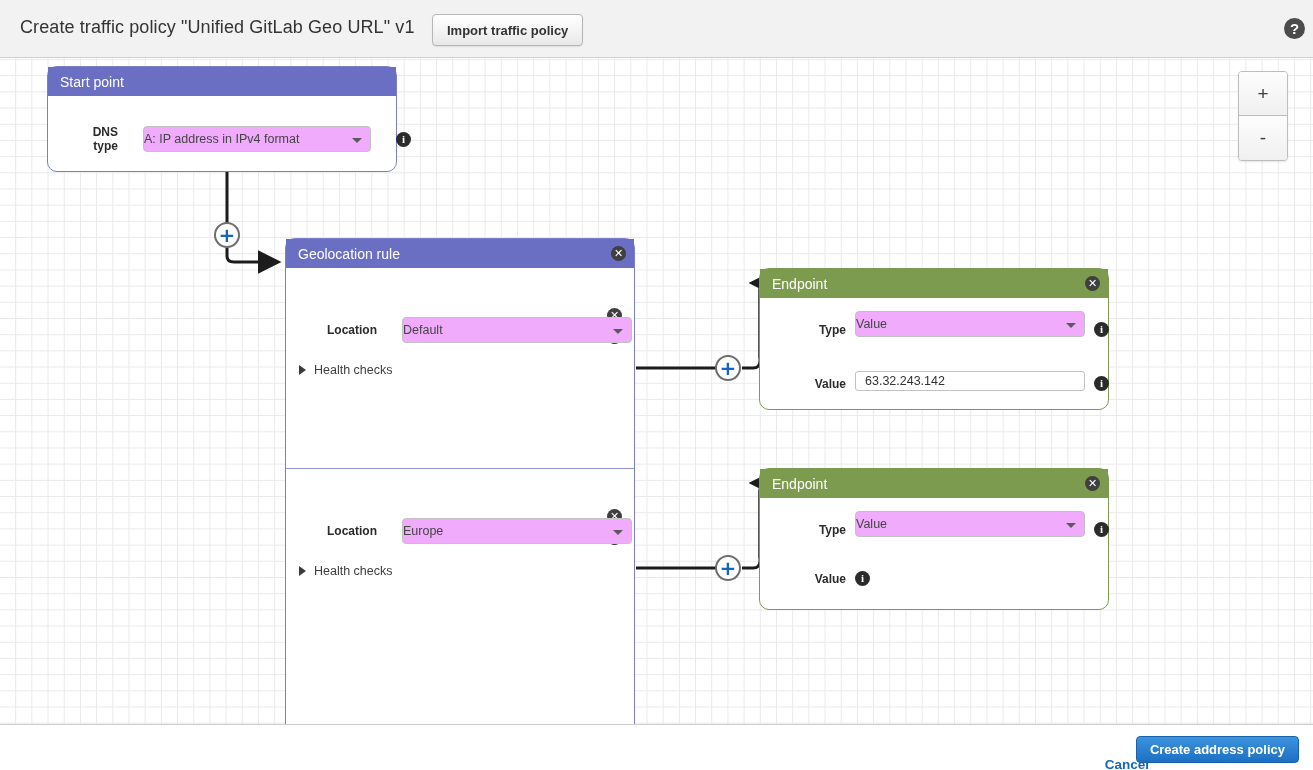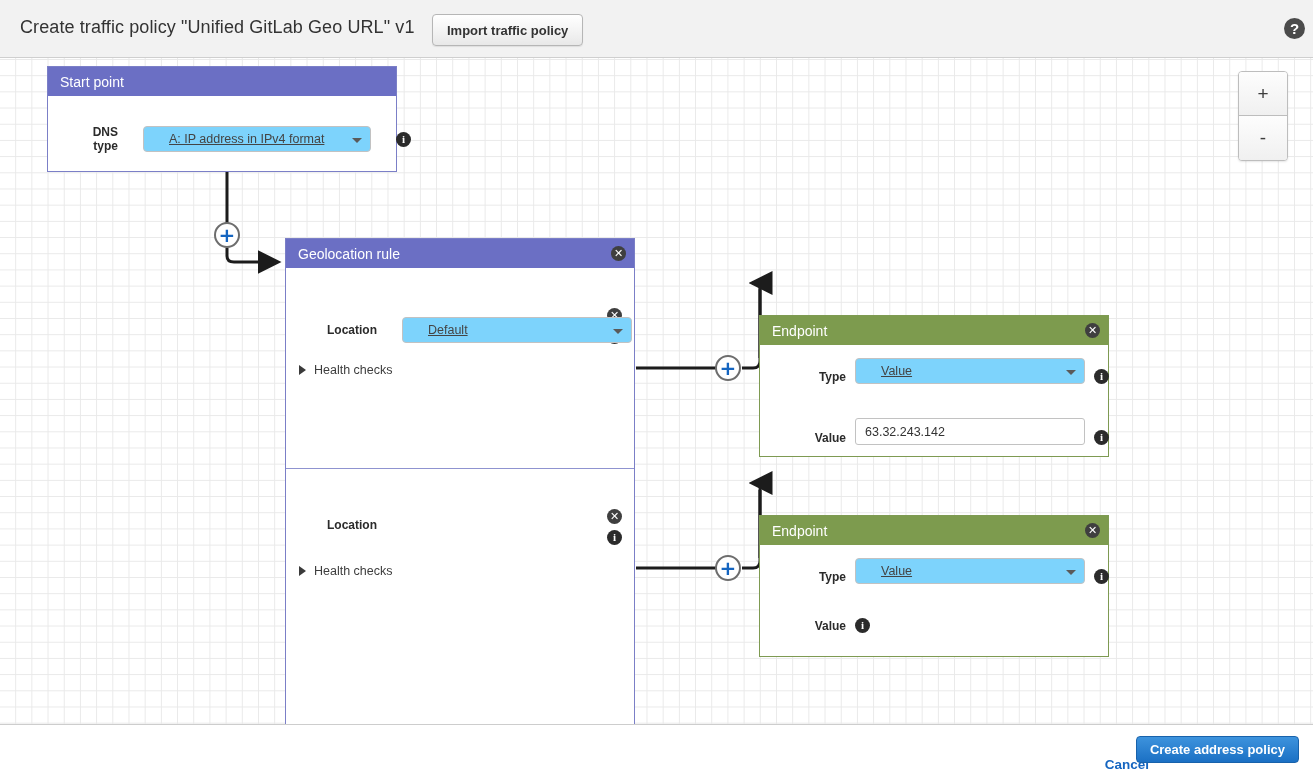--- a/index.html
+++ b/index.html
@@ -61,21 +61,21 @@
     background: #fff; box-shadow: 0 1px 2px rgba(0,0,0,.10); overflow: hidden;
   }
   .zoom-btn {
     height: 44px; display: flex; align-items: center; justify-content: center;
     font-size: 19px; color: #3d3d3d; cursor: pointer;
     background: linear-gradient(to bottom, #fdfdfd 0%, #f0f0f0 100%);
   }
   .zoom-btn.top { border-bottom: 1px solid #bdbdbd; }
 
   
-  .node { position: absolute; background: #ffffff; }
+  .node { position: absolute; background: #ffffff; border-radius: 10px; }
   .node-head {
     height: 29px; display: flex; align-items: center;
     padding-left: 12px; color: #ffffff; font-size: 14px; position: relative;
   }
   .node-head .close { position: absolute; right: 8px; top: 7px; }
   .close {
     width: 15px; height: 15px; border-radius: 50%;
     background: #3f3f3f; color: #ffffff;
     font-size: 11px; line-height: 15px; text-align: center;
     font-family: "DejaVu Sans", sans-serif; cursor: pointer;
@@ -91,32 +91,32 @@
   #start-point { left: 47px; top: 8px; width: 350px; height: 106px;
                  border: 1px solid #7b7fc7; }
   #start-point .node-head { background: #6b6fc4; }
   .field-row { display: flex; align-items: center; gap: 25px; }
   .field-label {
     font-size: 12px; font-weight: bold; color: #2b2b2b;
     text-align: right; flex: none;
   }
   .select {
     height: 26px; border: 1px solid #c2c2c2; border-radius: 4px;
-    background: #7dd3fc; display: flex; align-items: center;
-    padding: 0 6px 0 25px; font-size: 12.5px; color: #444444;
-    position: relative; cursor: pointer; text-decoration: underline;
+    background: #f0abfc; display: flex; align-items: center;
+    padding: 0 6px 0 0; font-size: 12.5px; color: #444444;
+    position: relative; cursor: pointer;
   }
   .select .caret {
     position: absolute; right: 8px; top: 11px;
     width: 0; height: 0;
     border-left: 5px solid transparent; border-right: 5px solid transparent;
     border-top: 5px solid #5a5a5a;
   }
   .textinput {
-    height: 27px; border: 1px solid #c2c2c2; border-radius: 3px;
+    height: 20px; border: 1px solid #c2c2c2; border-radius: 3px;
     background: #ffffff; display: flex; align-items: center;
     padding: 0 9px; font-size: 12.5px; color: #333333; cursor: text;
   }
 
   
   #geo-rule { left: 285px; top: 180px; width: 350px; height: 529px;
               border: 1px solid #7b7fc7; }
   #geo-rule .node-head { background: #6b6fc4; }
   .geo-section { position: relative; height: 200px; }
   .geo-section + .geo-section { border-top: 1px solid #8f93d0; }
@@ -130,21 +130,21 @@
     display: flex; align-items: center; gap: 8px;
     font-size: 12.5px; color: #3d3d3d; cursor: pointer;
   }
   .tri {
     width: 0; height: 0;
     border-top: 5px solid transparent; border-bottom: 5px solid transparent;
     border-left: 7px solid #3a3a3a;
   }
 
   
-  .endpoint { width: 350px; height: 142px; border: 1px solid #7e9a52; margin-top: 47px; }
+  .endpoint { width: 350px; height: 142px; border: 1px solid #7e9a52; }
   .endpoint .node-head { background: #7d9b4e; }
   #endpoint-1 { left: 759px; top: 210px; }
   #endpoint-2 { left: 759px; top: 410px; }
   .ep-row { display: flex; align-items: flex-end; gap: 9px; }
   .ep-row .field-label { width: 50px; }
   .ep-row .select, .ep-row .textinput { width: 230px; }
   #endpoint-1 .ep-type, #endpoint-2 .ep-type { position: absolute; left: 36px; top: 42px; }
   #endpoint-1 .ep-val,  #endpoint-2 .ep-val  { position: absolute; left: 36px; top: 102px; }
 
   
@@ -245,20 +245,24 @@
           <span class="tri"></span>
           <span>Health checks</span>
         </div>
       </div>
 
       <div class="geo-section">
         <span class="close sec-close">✕</span>
         <span class="info sec-info">i</span>
         <div class="field-row geo-loc-row">
           <span class="field-label">Location</span>
+          <div class="select">
+            <span>Europe</span>
+            <span class="caret"></span>
+          </div>
         </div>
         <div class="health">
           <span class="tri"></span>
           <span>Health checks</span>
         </div>
       </div>
 
     </div>
 
     <div class="node endpoint" id="endpoint-1">

